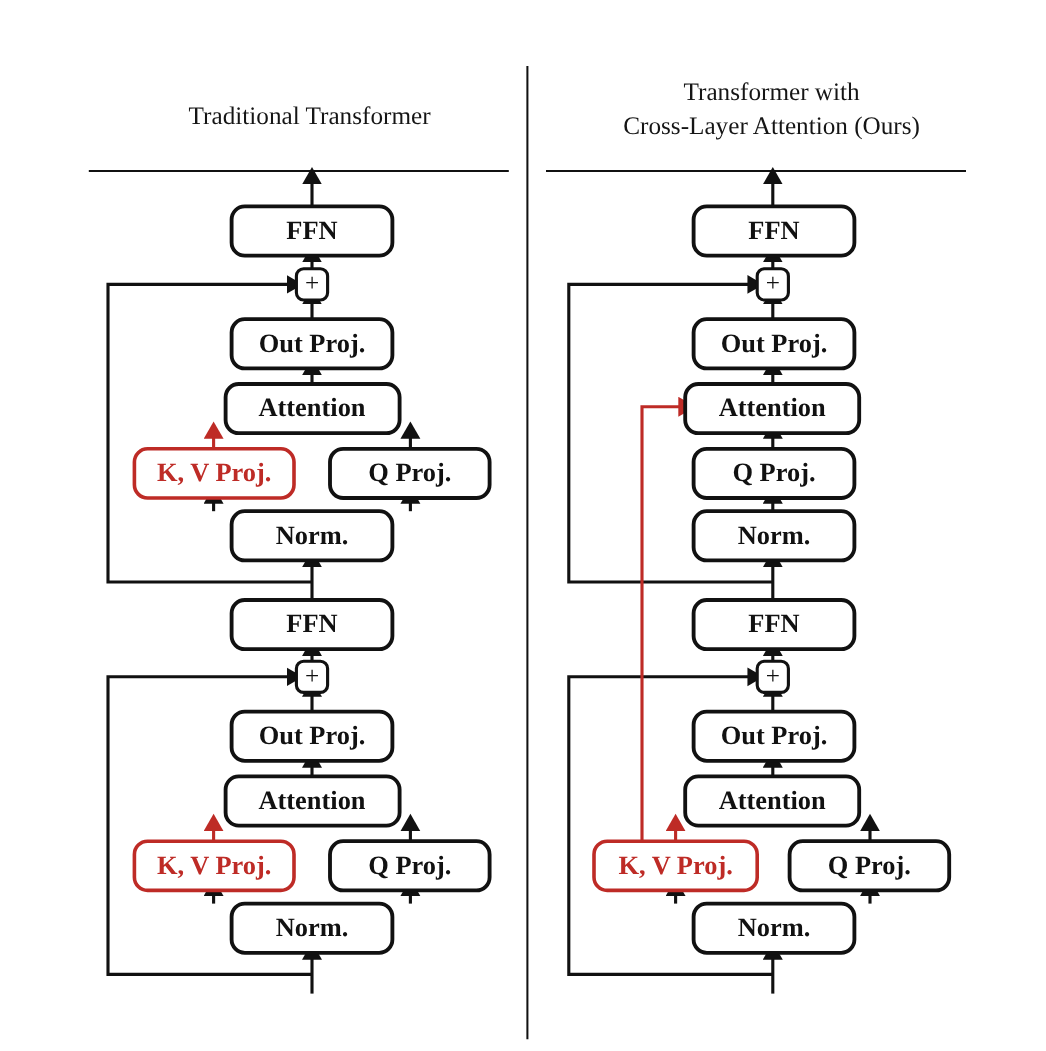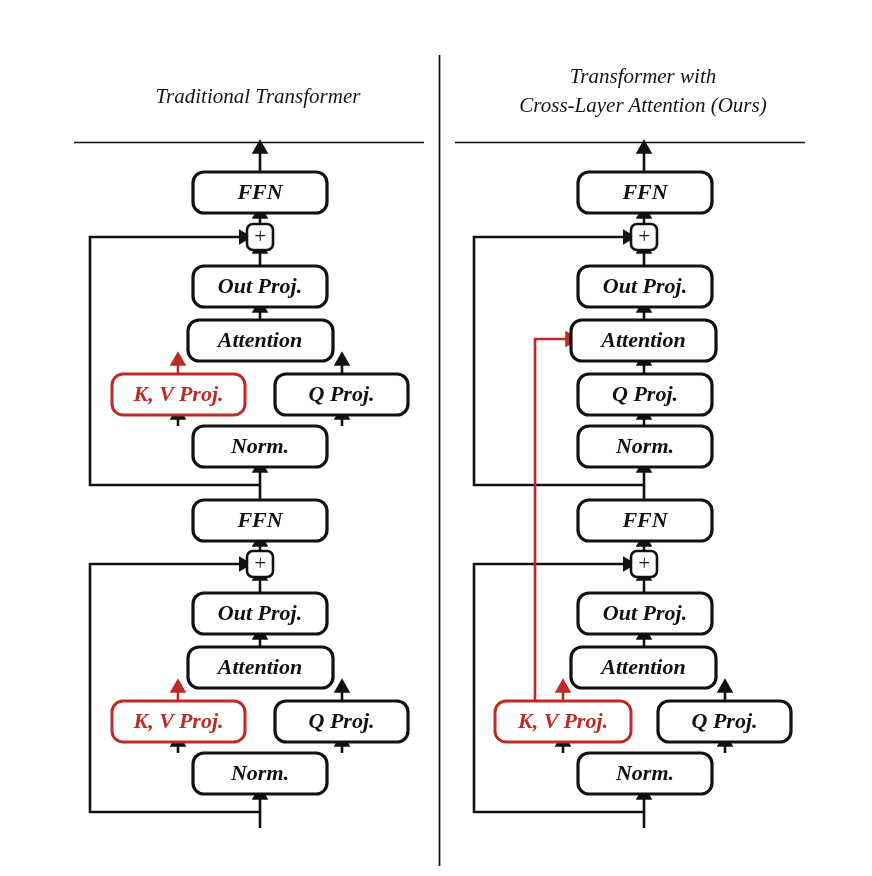--- a/index.html
+++ b/index.html
@@ -1,18 +1,18 @@
 <!DOCTYPE html>
 <html><head>
 <meta charset="utf-8">
 <style>
   html,body{margin:0;padding:0;background:#ffffff;}
   body{width:872px;height:876px;overflow:hidden;
        font-family:"Liberation Serif","DejaVu Serif",serif;}
-  #root{position:relative;width:872px;height:876px;background:#fff;font-style:italic;}
+  #root{position:relative;width:872px;height:876px;background:#fff;}
   svg{display:block;}
   .col-title{font-family:"Liberation Serif","DejaVu Serif",serif;
              font-size:21px;fill:#151515;text-anchor:middle;}
   .boxlabel{font-family:"Liberation Serif","DejaVu Serif",serif;
             font-size:22px;font-weight:bold;text-anchor:middle;
             dominant-baseline:middle;fill:#111111;}
   .boxlabel.red{fill:#BE2B26;}
   .plus{font-family:"Liberation Serif","DejaVu Serif",serif;
         font-size:21px;text-anchor:middle;dominant-baseline:middle;fill:#111;}
   .nodebox{fill:#ffffff;stroke:#111111;stroke-width:3.2;}

